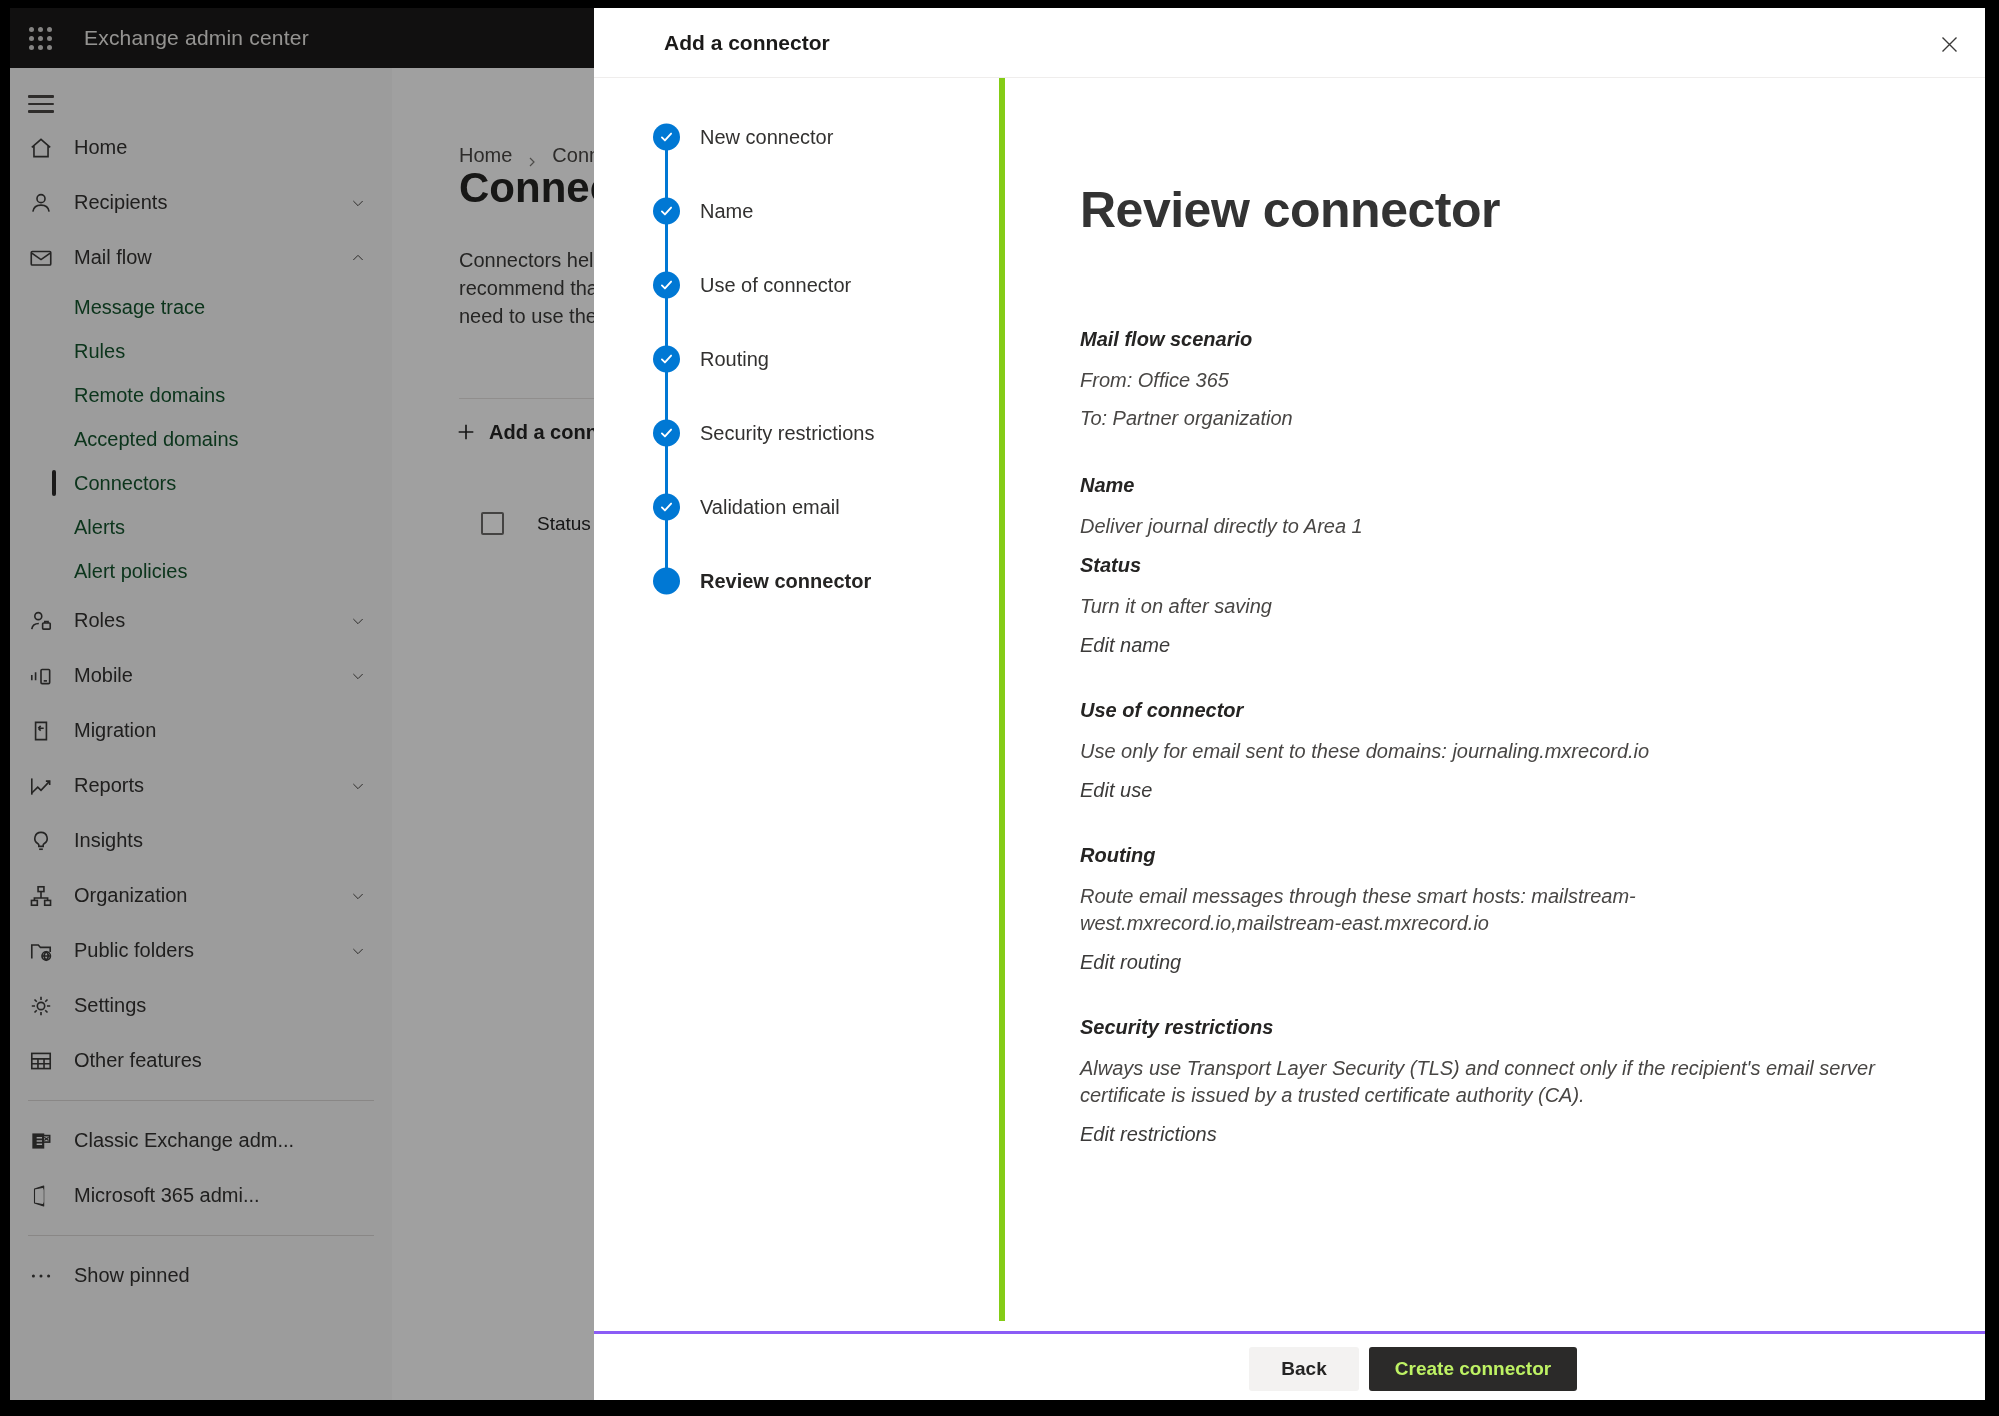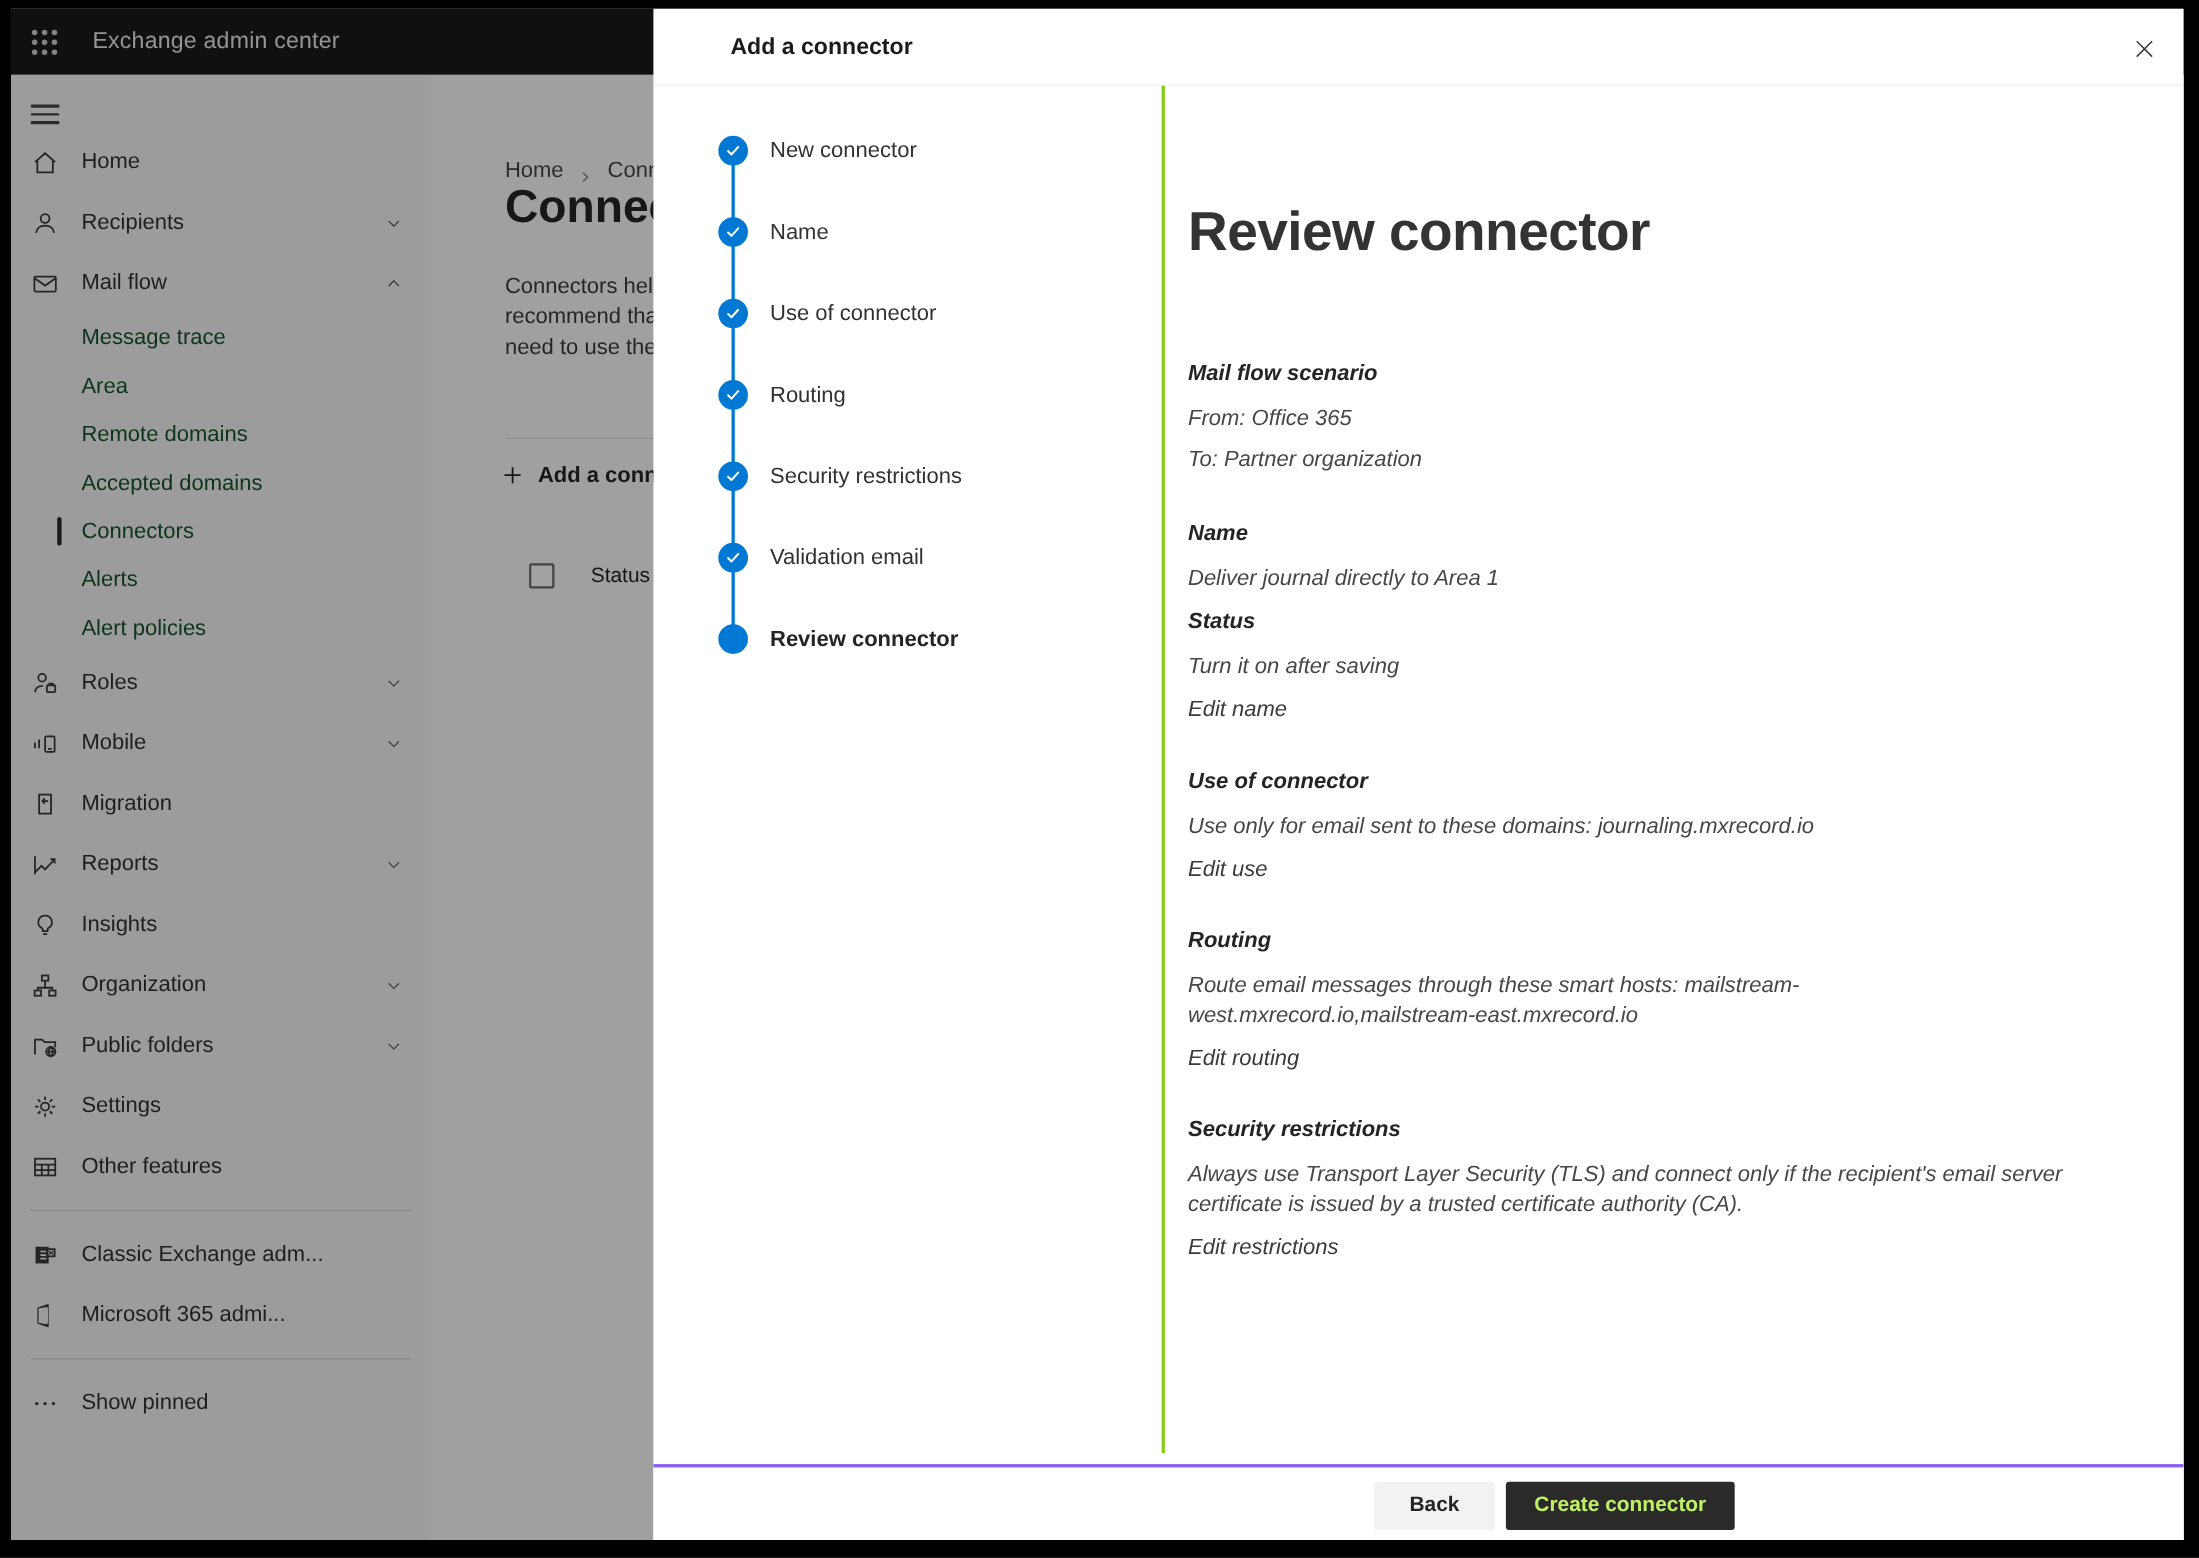--- a/index.html
+++ b/index.html
@@ -43,21 +43,21 @@
   .col-status{font-size:19px;color:#242424;}
   
   .overlay{position:absolute;left:10px;top:8px;width:1975px;height:1392px;background:rgba(0,0,0,.36);z-index:50;}
   
   .modal{position:absolute;left:594px;top:8px;width:1391px;height:1392px;background:#fff;z-index:100;}
   .modal-header{position:absolute;left:0;top:0;right:0;height:70px;border-bottom:1px solid #efedec;}
   .modal-title{position:absolute;left:70px;top:0;line-height:70px;font-size:21px;font-weight:700;color:#1b1a19;}
   .modal-close{position:absolute;right:20px;top:20px;width:32px;height:32px;display:flex;align-items:center;justify-content:center;color:#3b3a39;cursor:pointer;}
   .modal-close svg{width:21px;height:21px;}
   
-  .stepper{position:absolute;left:0;top:70px;width:465px;bottom:79px;border-right:3px solid #84cc16;}
+  .stepper{position:absolute;left:0;top:70px;width:411px;bottom:79px;border-right:6px solid #84cc16;}
   .step-line{position:absolute;left:71px;top:59px;width:3px;height:444px;}
   .step{position:absolute;left:0;right:10px;height:44px;display:flex;align-items:center;padding-left:106px;font-size:20px;color:#323130;cursor:pointer;}
   .step .dot{position:absolute;left:59px;top:50%;transform:translateY(-50%);width:27px;height:27px;border-radius:50%;display:flex;align-items:center;justify-content:center;}
   .step .dot svg{width:17px;height:17px;}
   .step.current{font-weight:700;color:#252423;}
   
   .review{position:absolute;left:411px;top:70px;right:0;bottom:69px;overflow:hidden;}
   .review-title{position:absolute;left:75px;top:103px;font-size:50px;font-weight:700;color:#333333;letter-spacing:-.5px;}
   .sections{position:absolute;left:75px;top:250px;width:816px;font-style:italic;}
   .section{margin-bottom:42px;}
@@ -135,21 +135,21 @@
             <span class="nav-chevron">
               <svg viewBox="0 0 24 24" fill="none" stroke="currentColor" stroke-width="1.5">
                 <path d="M5 15l7-7 7 7"></path>
               </svg>
             </span>
           </div>
           <div class="nav-item sub">
             <span>Message trace</span>
           </div>
           <div class="nav-item sub">
-            <span>Area</span>
+            <span>Rules</span>
           </div>
           <div class="nav-item sub">
             <span>Remote domains</span>
           </div>
           <div class="nav-item sub">
             <span>Accepted domains</span>
           </div>
           <div class="nav-item sub">
             <span class="sel-bar"></span>
             <span>Connectors</span>

